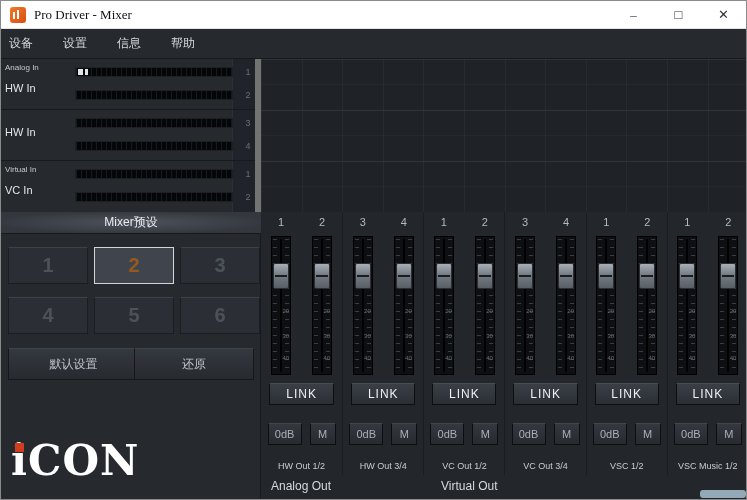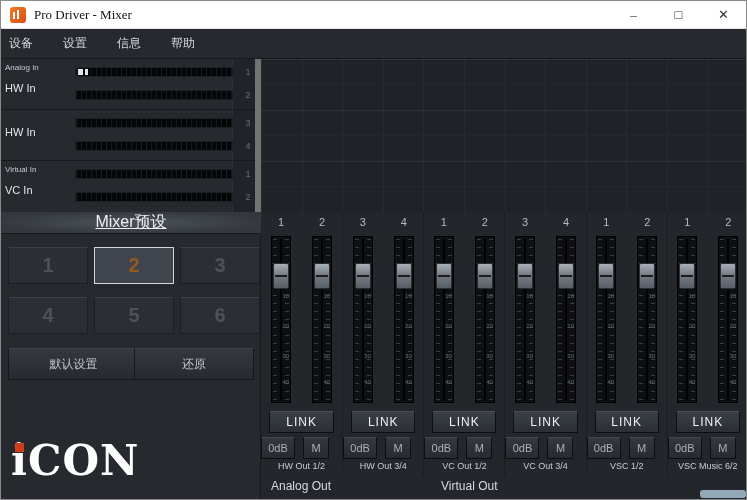--- a/index.html
+++ b/index.html
@@ -41,21 +41,21 @@
     background-image:
       repeating-linear-gradient(to right, rgba(255,255,255,.04) 0 1px, transparent 1px 40.6px),
       repeating-linear-gradient(to bottom, rgba(255,255,255,.05) 0 1px, transparent 1px 51px),
       repeating-linear-gradient(to bottom, rgba(255,255,255,.025) 0 1px, transparent 1px 25.5px);
   }
 
   
   .preset-header { position:absolute; left:0; top:211px; width:260px; height:22px;
     background:radial-gradient(ellipse at center, #4d535b 0%, #34383e 75%);
     border-bottom:1px solid #17191c; display:flex; align-items:center; justify-content:center;
-    font-size:16px; color:#ecedef;text-decoration:underline; }
+    font-size:12px; color:#ecedef; }
   .preset-panel { position:absolute; left:0; top:233px; width:260px; height:267px; background:#26292e; border-right:1px solid #17191c; }
   .preset-btn { position:absolute; width:80px; height:37px; background:#2b2f35; border:1px solid #1a1d21; border-top-color:#3d424a;
     color:#4d525a; font-size:20px; font-weight:bold; font-family:"Liberation Sans",sans-serif; text-align:center; line-height:35px; cursor:default; }
   .preset-btn.active { background:#40454d; border:1px solid #d2d6da; color:#96591f; }
   .pb1{left:7px; top:13px;} .pb2{left:93px; top:13px;} .pb3{left:179px; top:13px;}
   .pb4{left:7px; top:63px;} .pb5{left:93px; top:63px;} .pb6{left:179px; top:63px;}
   .action-btn { position:absolute; top:114px; height:32px; background:linear-gradient(#34383f,#272a2f); border:1px solid #15171a; border-top-color:#3f444b;
     color:#c3c7cd; font-size:12px; font-family:"Liberation Sans",sans-serif; cursor:default; }
   .ab-default { left:7px; width:131px; }
   .ab-restore { left:133px; width:120px; }
@@ -78,21 +78,21 @@
   .groove { position:absolute; left:50%; margin-left:-1px; top:2px; bottom:2px; width:2px; background:#000; }
   .scale { position:absolute; right:0; top:0; bottom:0; width:11px; z-index:1; }
   .scale i { position:absolute; right:1px; font-style:normal; font-size:6px; color:#6a7078; }
   .scale i:nth-child(1){ top:34%; } .scale i:nth-child(2){ top:52%; }
   .scale i:nth-child(3){ top:70%; } .scale i:nth-child(4){ top:86%; }
   .cap { position:absolute; left:50%; transform:translateX(-50%); top:26px; width:16px; height:26px; z-index:2;
     background:linear-gradient(#a9afb7,#767c84 45%,#595f67); border:1px solid #2a2d31; border-radius:2px; }
   .cap::after { content:''; position:absolute; left:1px; right:1px; top:50%; margin-top:-1px; height:2px; background:#1b1d21; }
   .link-btn { height:22px; margin:2px 8px 2px 8px; background:linear-gradient(#3a3f46,#2b2f35); border:1px solid #0c0e10; border-top-color:#474d55;
     color:#eef0f2; font-size:12px; letter-spacing:1px; font-family:"Liberation Sans",sans-serif; cursor:default; }
-  .btn-row { height:22px; margin:2px 0; display:flex; gap:8px; }
+  .btn-row { height:22px; margin:16px 0; display:flex; justify-content:center; gap:8px; }
   .btn-row button { background:linear-gradient(#34383f,#272a2f); border:1px solid #0c0e10; border-top-color:#42474f;
     color:#aaafb6; font-size:11px; font-family:"Liberation Sans",sans-serif; cursor:default; }
   .gain-btn { width:34px; } .mute-btn { width:26px; }
   .strip-label { height:14px; text-align:center; font-size:9px; color:#c8ccd2; }
   .bottom-row { position:relative; height:26px; }
   .group-label { position:absolute; top:4px; font-size:12px; color:#d6dae0; }
   .gl-analog { left:10px; }
   .gl-virtual { left:180px; }
   .hscroll-thumb { position:absolute; right:2px; bottom:3px; width:46px; height:8px; background:#93a9b8; border-radius:3px; }
 </style>
@@ -380,21 +380,21 @@
                 <i>40</i>
               </div>
             <div class="cap"></div>
           </div>
         </div>
         <button class="link-btn">LINK</button>
         <div class="btn-row">
           <button class="gain-btn">0dB</button>
           <button class="mute-btn">M</button>
         </div>
-        <div class="strip-label">VSC Music 6/2</div>
+        <div class="strip-label">VSC Music 1/2</div>
       </div>
 
     </div>
 
     <div class="bottom-row">
       <div class="group-label gl-analog">Analog Out</div>
       <div class="group-label gl-virtual">Virtual Out</div>
       <div class="hscroll-thumb"></div>
     </div>
   </div>

